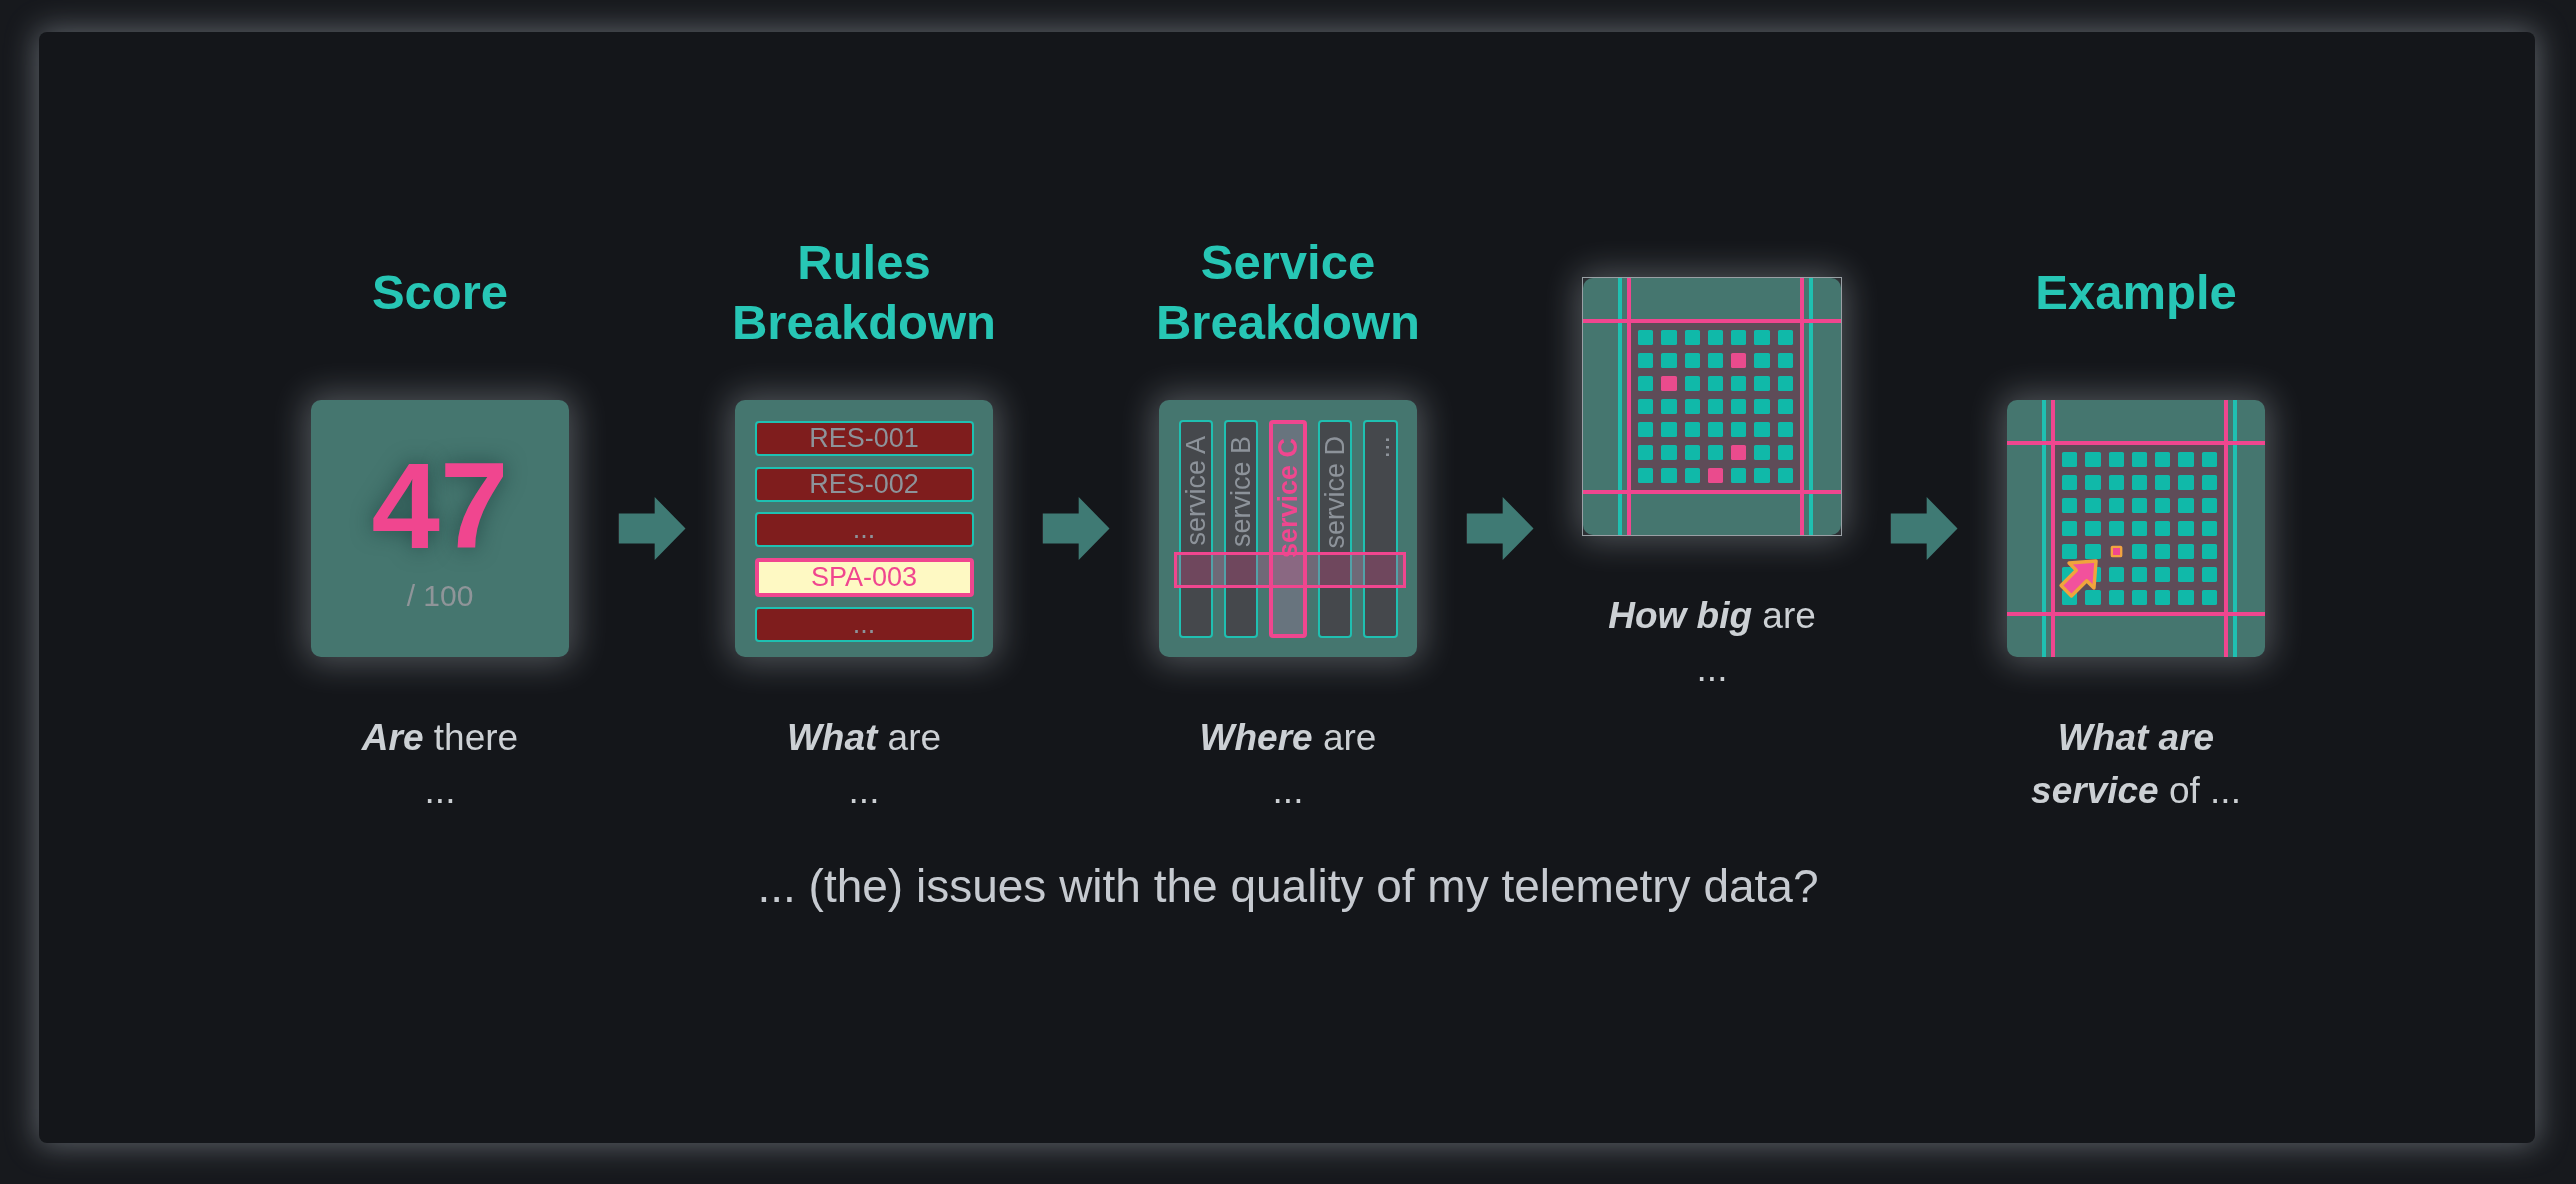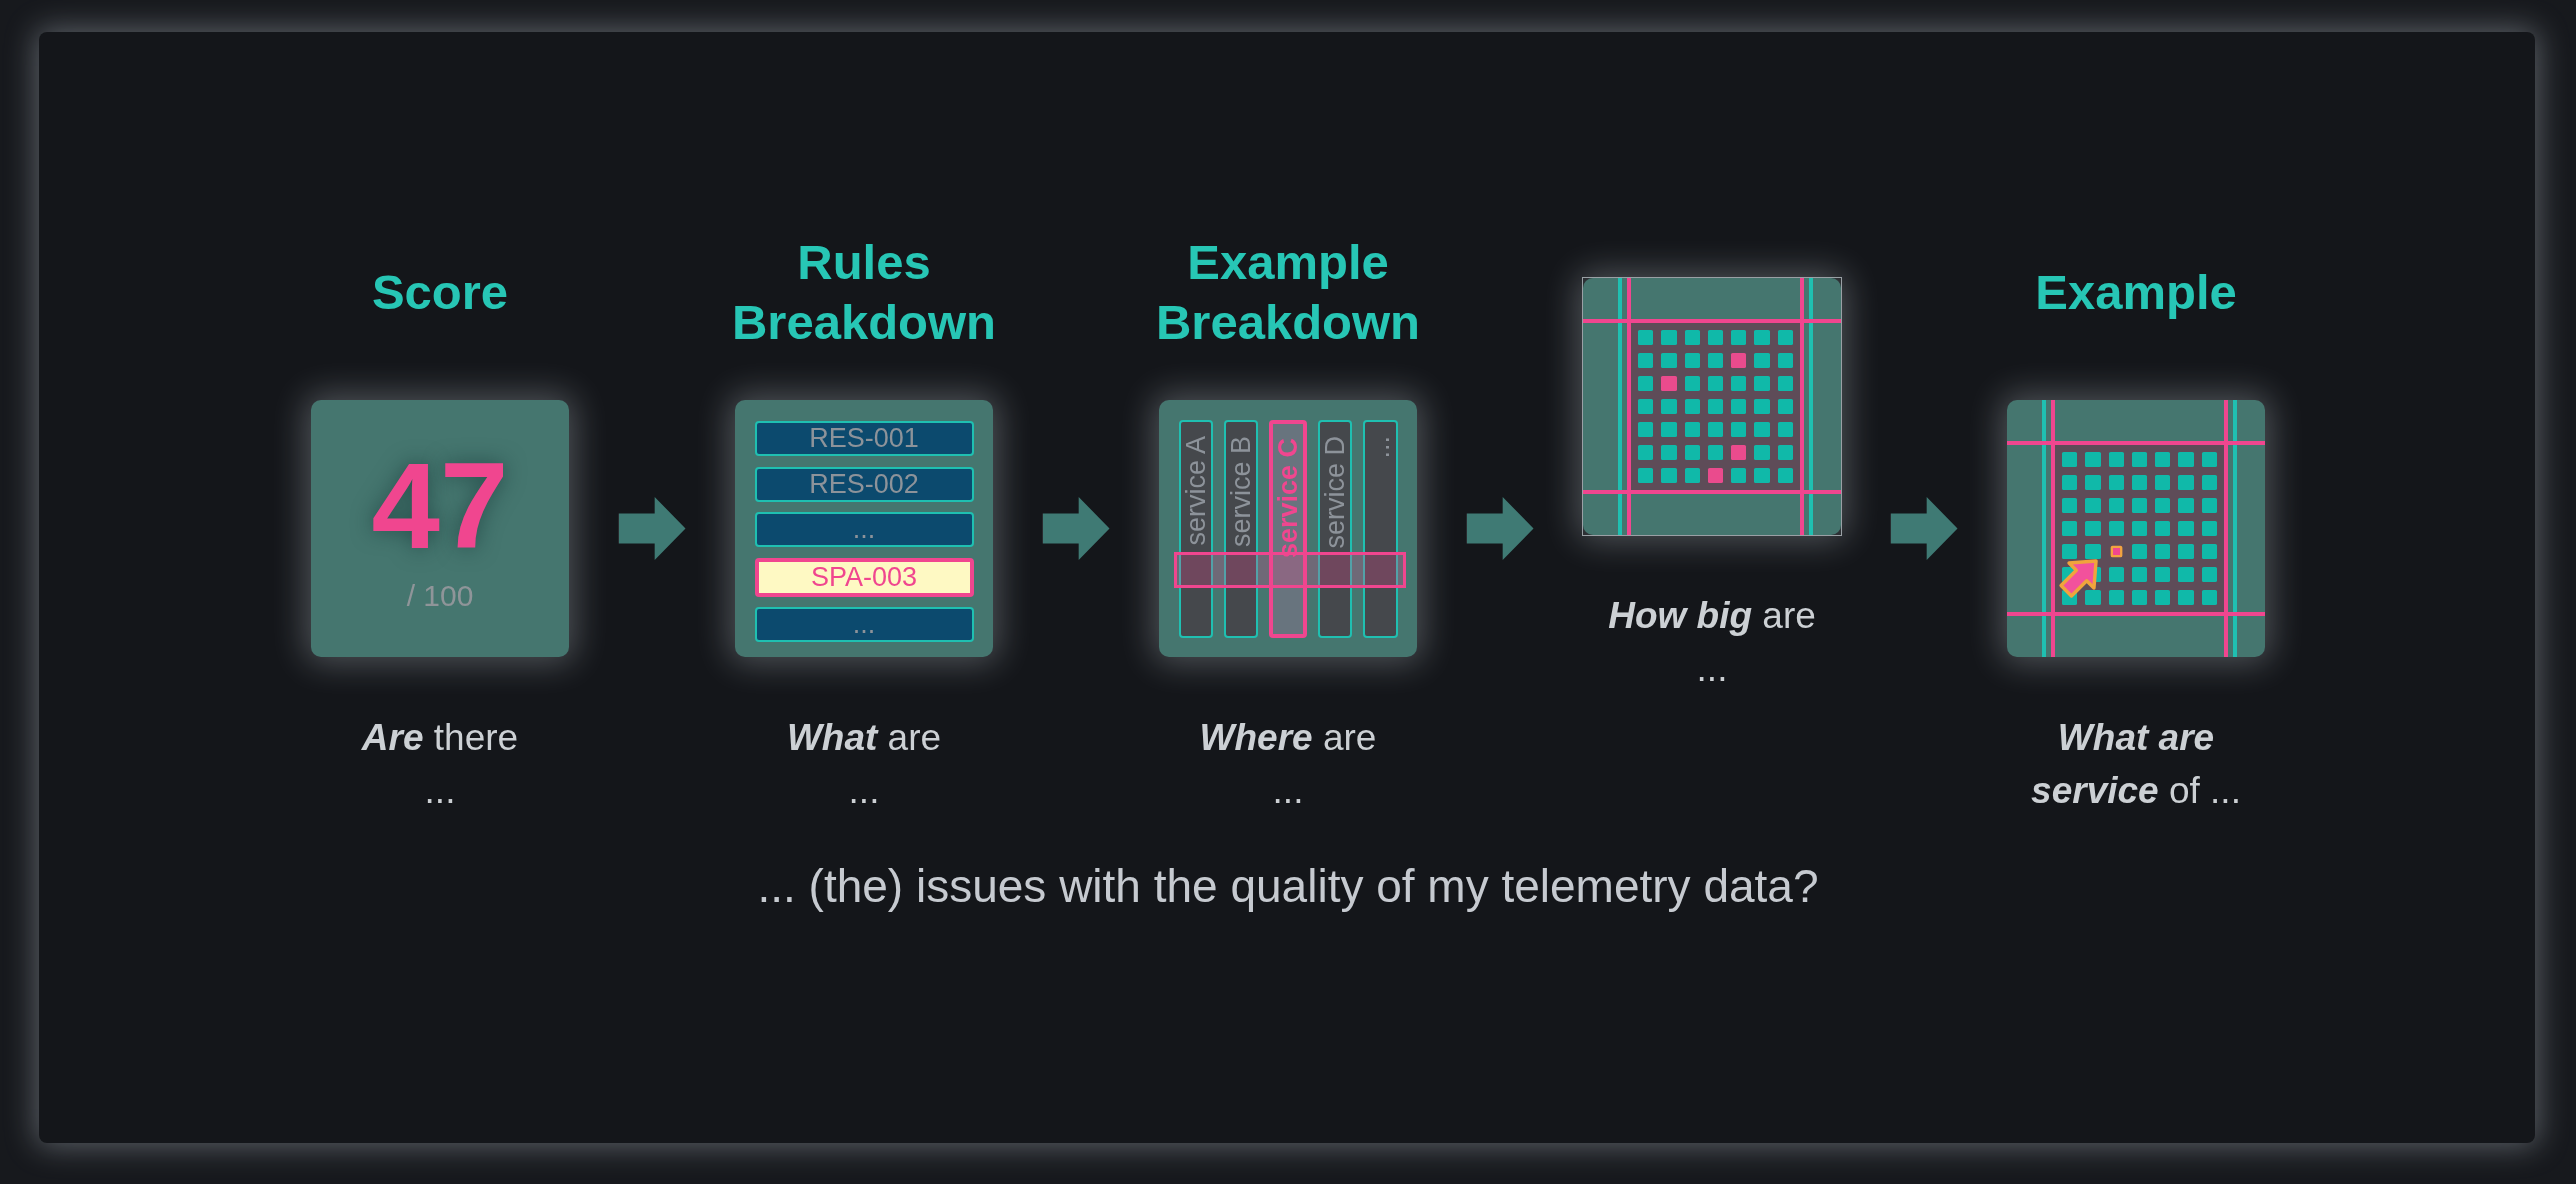--- a/index.html
+++ b/index.html
@@ -34,21 +34,21 @@
   
   .score-card{display:flex;flex-direction:column;align-items:center;justify-content:center;}
   .score-value{
     color:var(--pink,#f0468f);font-size:123px;font-weight:bold;line-height:1;
     text-shadow:0 0 21px rgba(15,45,45,0.55);
   }
   .score-denom{color:#8f9599;font-size:30px;margin-top:11.4px;}
   
   .rules-card{display:flex;flex-direction:column;gap:10.6px;padding:21px 19.5px;box-sizing:border-box;}
   .rule-bar{
-    flex:1;border:2.4px solid var(--teal-border,#1fc0b1);background:#0c4a6e;border-radius:4px;
+    flex:1;border:2.4px solid var(--teal-border,#1fc0b1);background:#7f1d1d;border-radius:4px;
     display:flex;align-items:center;justify-content:center;
     color:var(--muted-gray,#8d939a);font-size:27px;
   }
   .rule-bar.hl{
     border:4.9px solid var(--pink,#f0468f);background:#fef9c3;
     color:var(--pink,#f0468f);font-weight:normal;
   }
   
   .service-card{display:flex;flex-direction:row;gap:10.6px;padding:19.5px;box-sizing:border-box;}
   .svc-bar{flex:1;border:2.4px solid var(--teal-border,#1fc0b1);background:#45484c;border-radius:4px;position:relative;}
@@ -144,21 +144,21 @@
       <span class="q-bold">What</span><span> are</span><br>
       <span class="q-bold"></span><span>...</span>
     </div>
   </div>
 
   <div class="arrow-slot">
     <div class="arrow"></div>
   </div>
 
   <div class="column">
-    <div class="col-title">Example Breakdown</div>
+    <div class="col-title">Service Breakdown</div>
     <div class="card-outer">
       <div class="card service-card">
         <div class="svc-bar">
             <span class="svc-label">service A</span>
           </div>
           <div class="svc-bar">
             <span class="svc-label">service B</span>
           </div>
           <div class="svc-bar hl">
             <span class="svc-label">service C</span>

